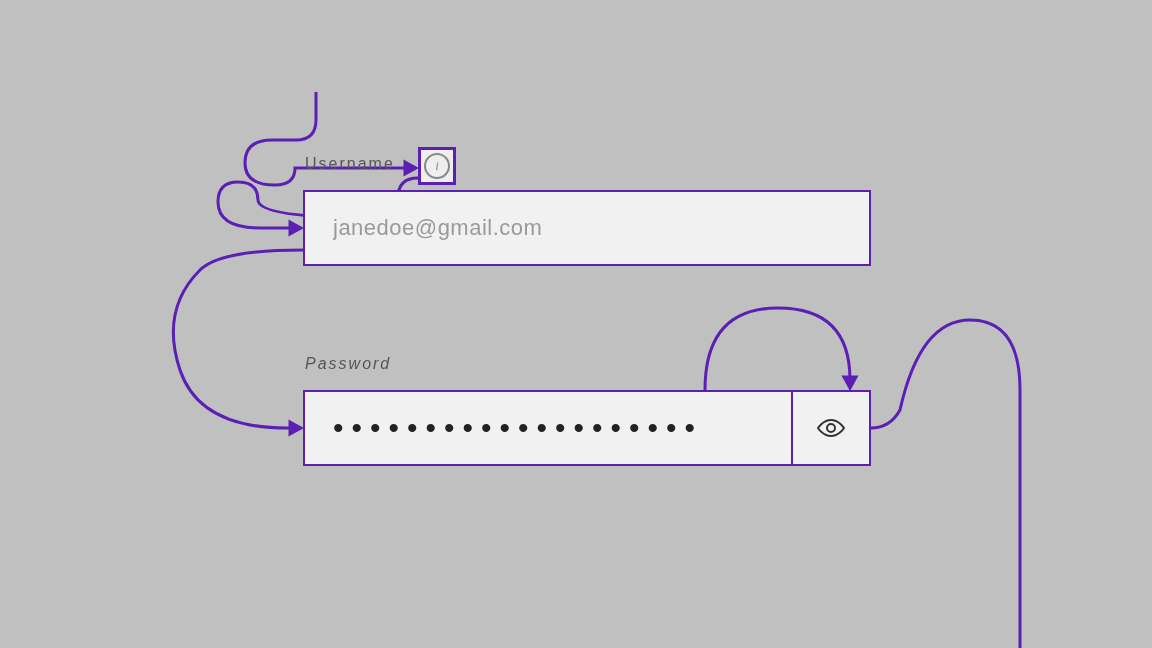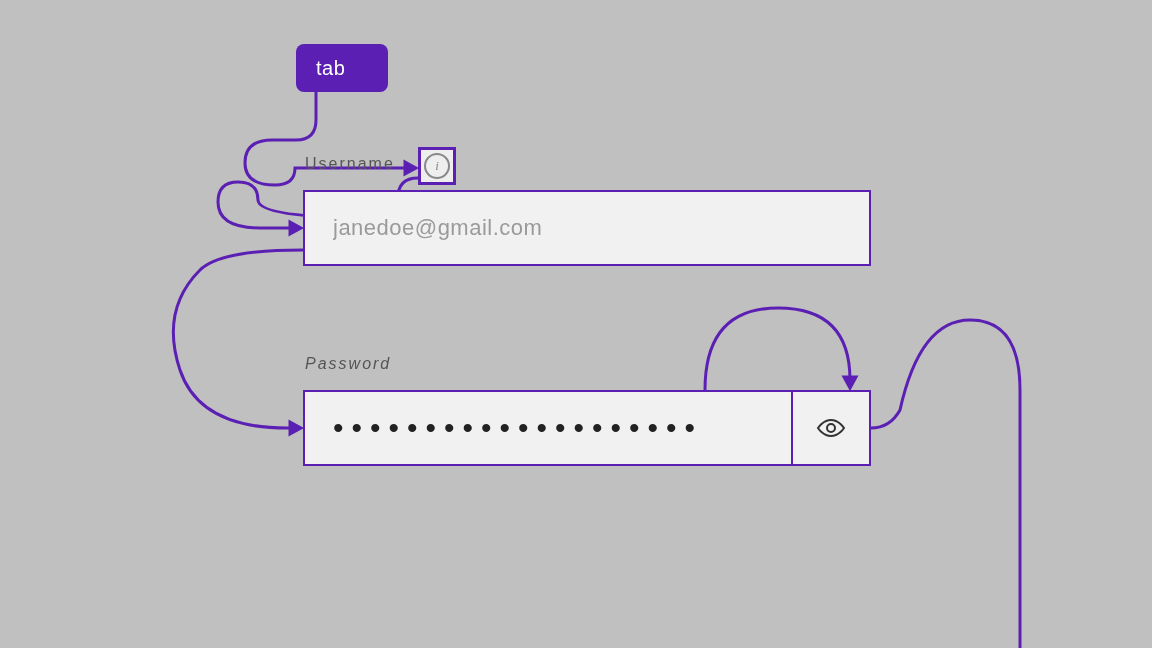--- a/index.html
+++ b/index.html
@@ -77,23 +77,20 @@
       <path d="M303 250 Q220 250 200 270 Q160 310 180 370 Q200 430 293 428"></path>
       <use href="#ah" x="301" y="428"></use>
 
       <path d="M705 390 Q705 308 778 308 Q850 308 850 380"></path>
       <use href="#ah-down" x="850" y="388"></use>
 
       <path d="M871 428 Q890 428 900 410 Q920 320 970 320 Q1020 320 1020 390 L1020 648"></path>
     </g>
   </svg>
 
-  <div class="tab-pill">
-    <span>tab</span>
-  </div>
 
   <div class="label label-username">Username</div>
 
   <div class="info-box">
     <span class="info-circle">i</span>
   </div>
 
   <div class="field field-username">
     <input class="input-like" readonly="" value="janedoe@gmail.com" style="">
   </div>

